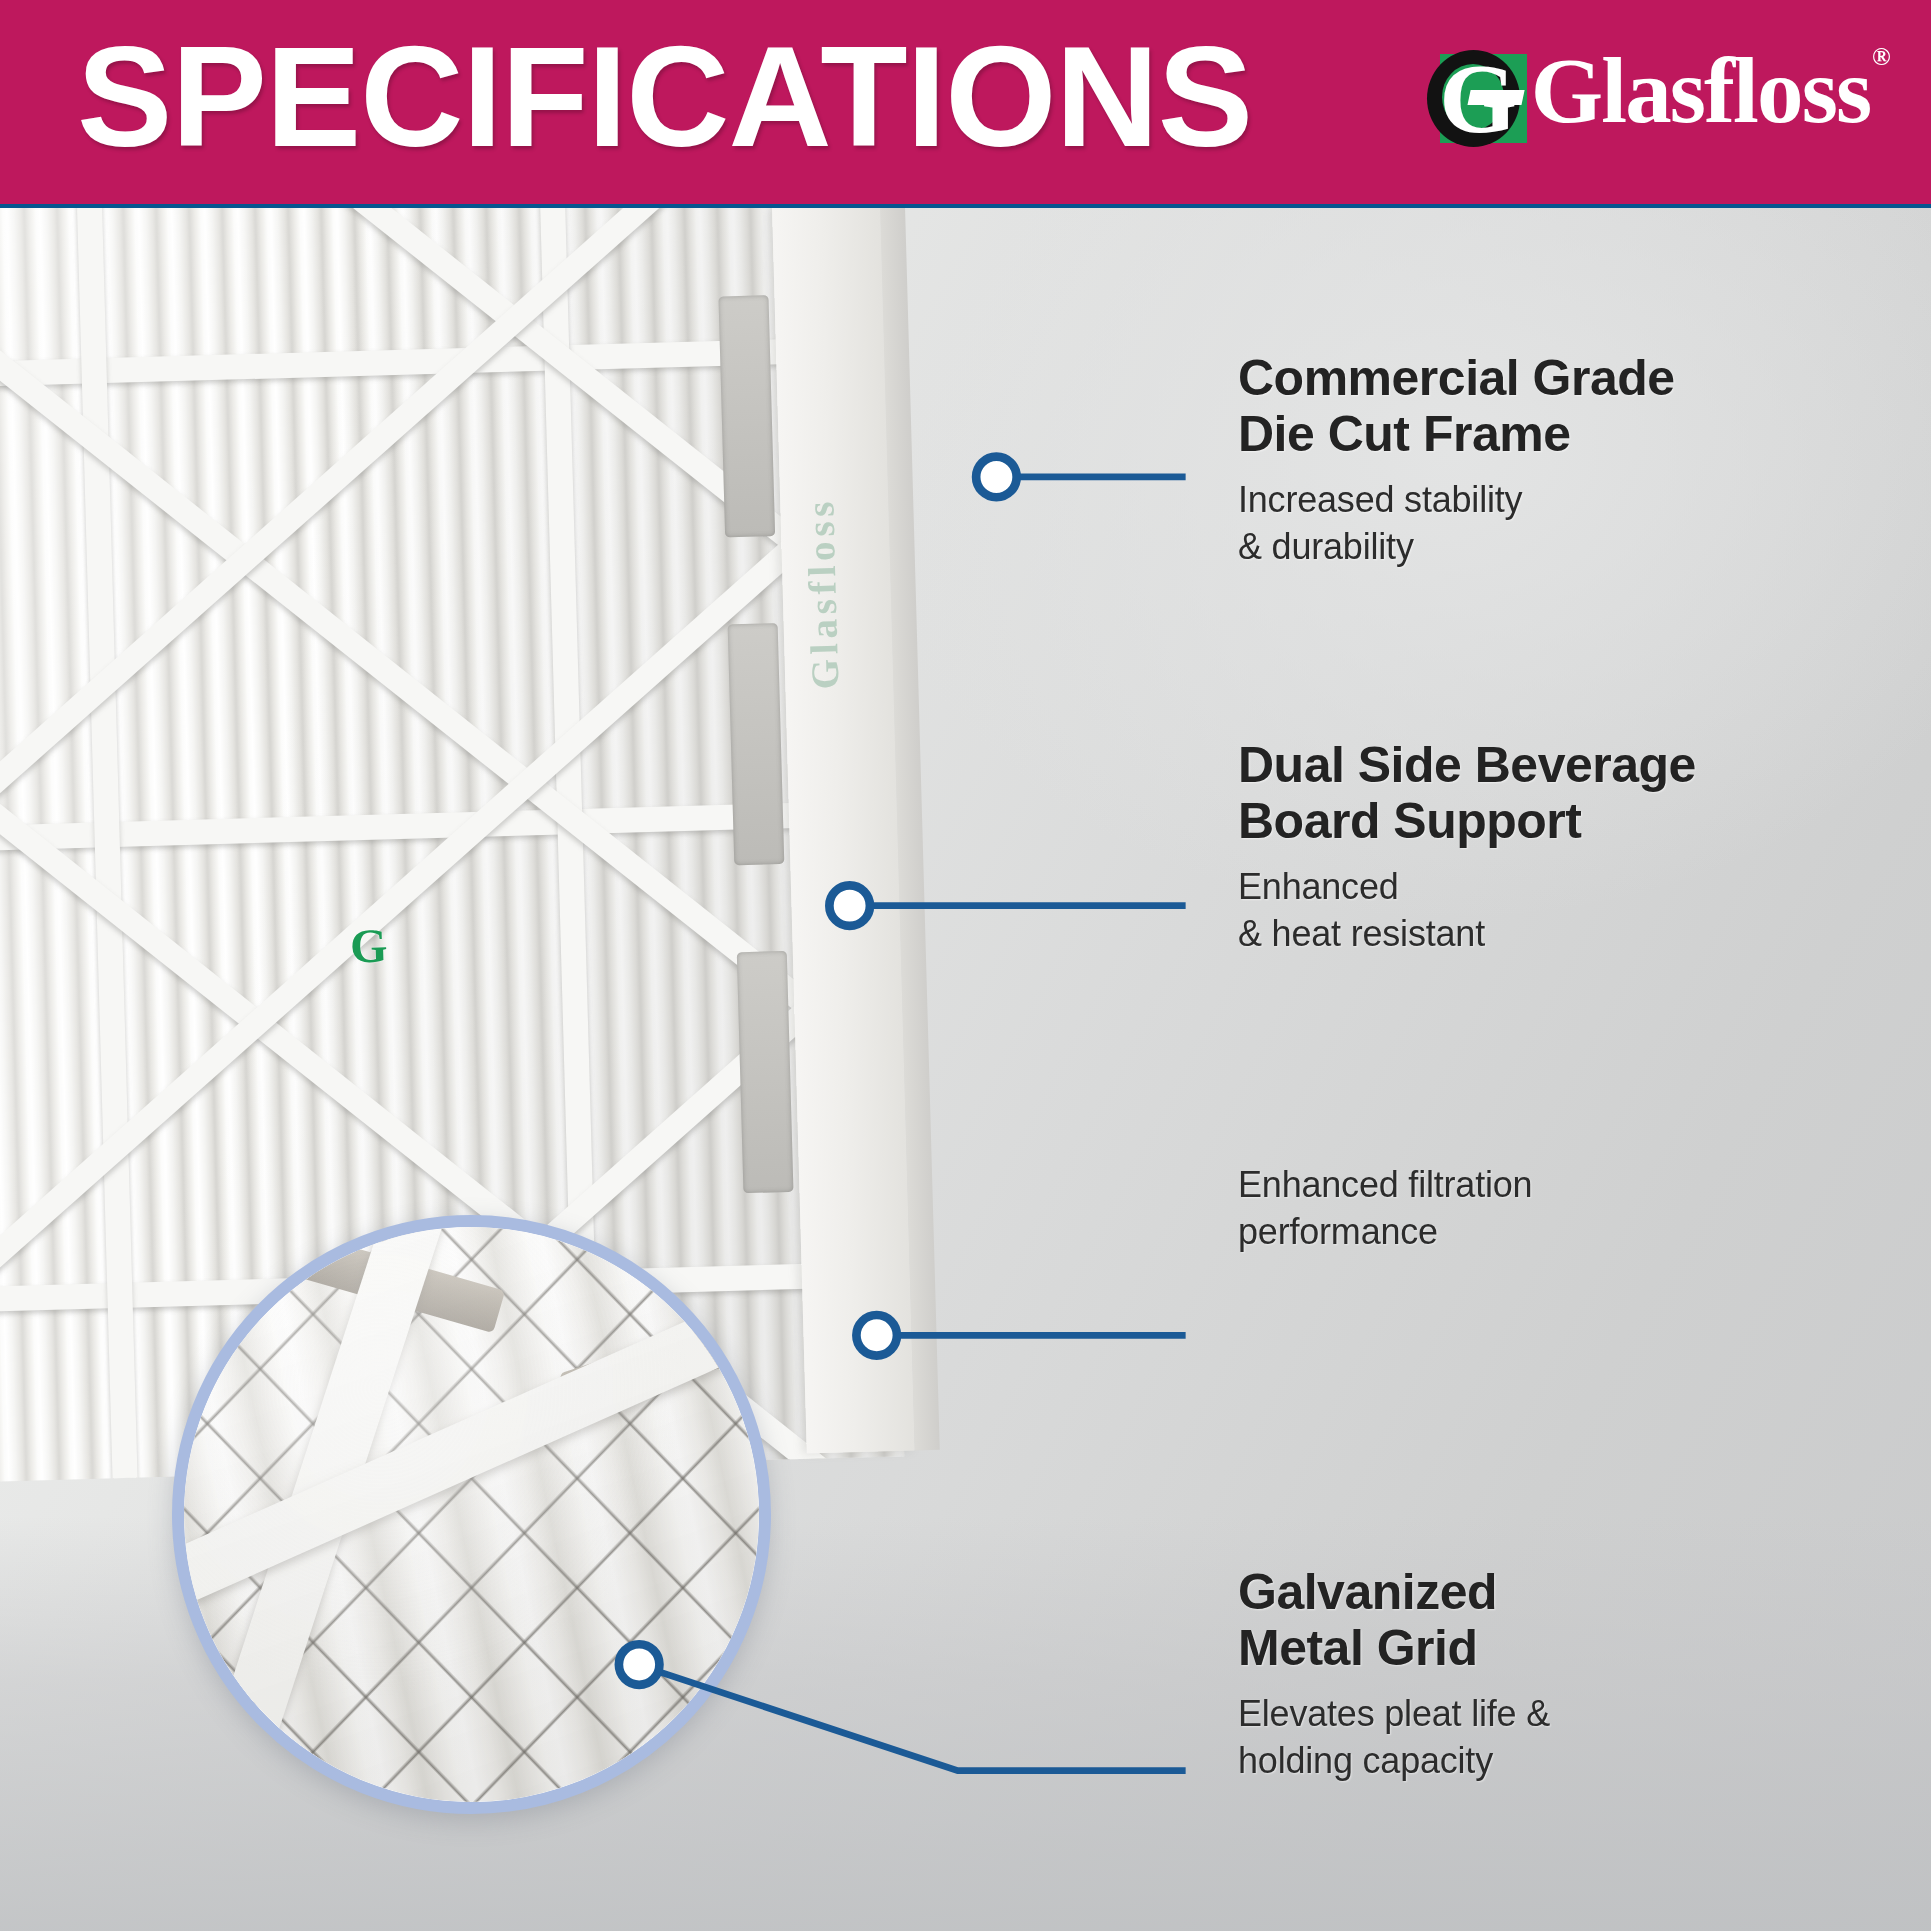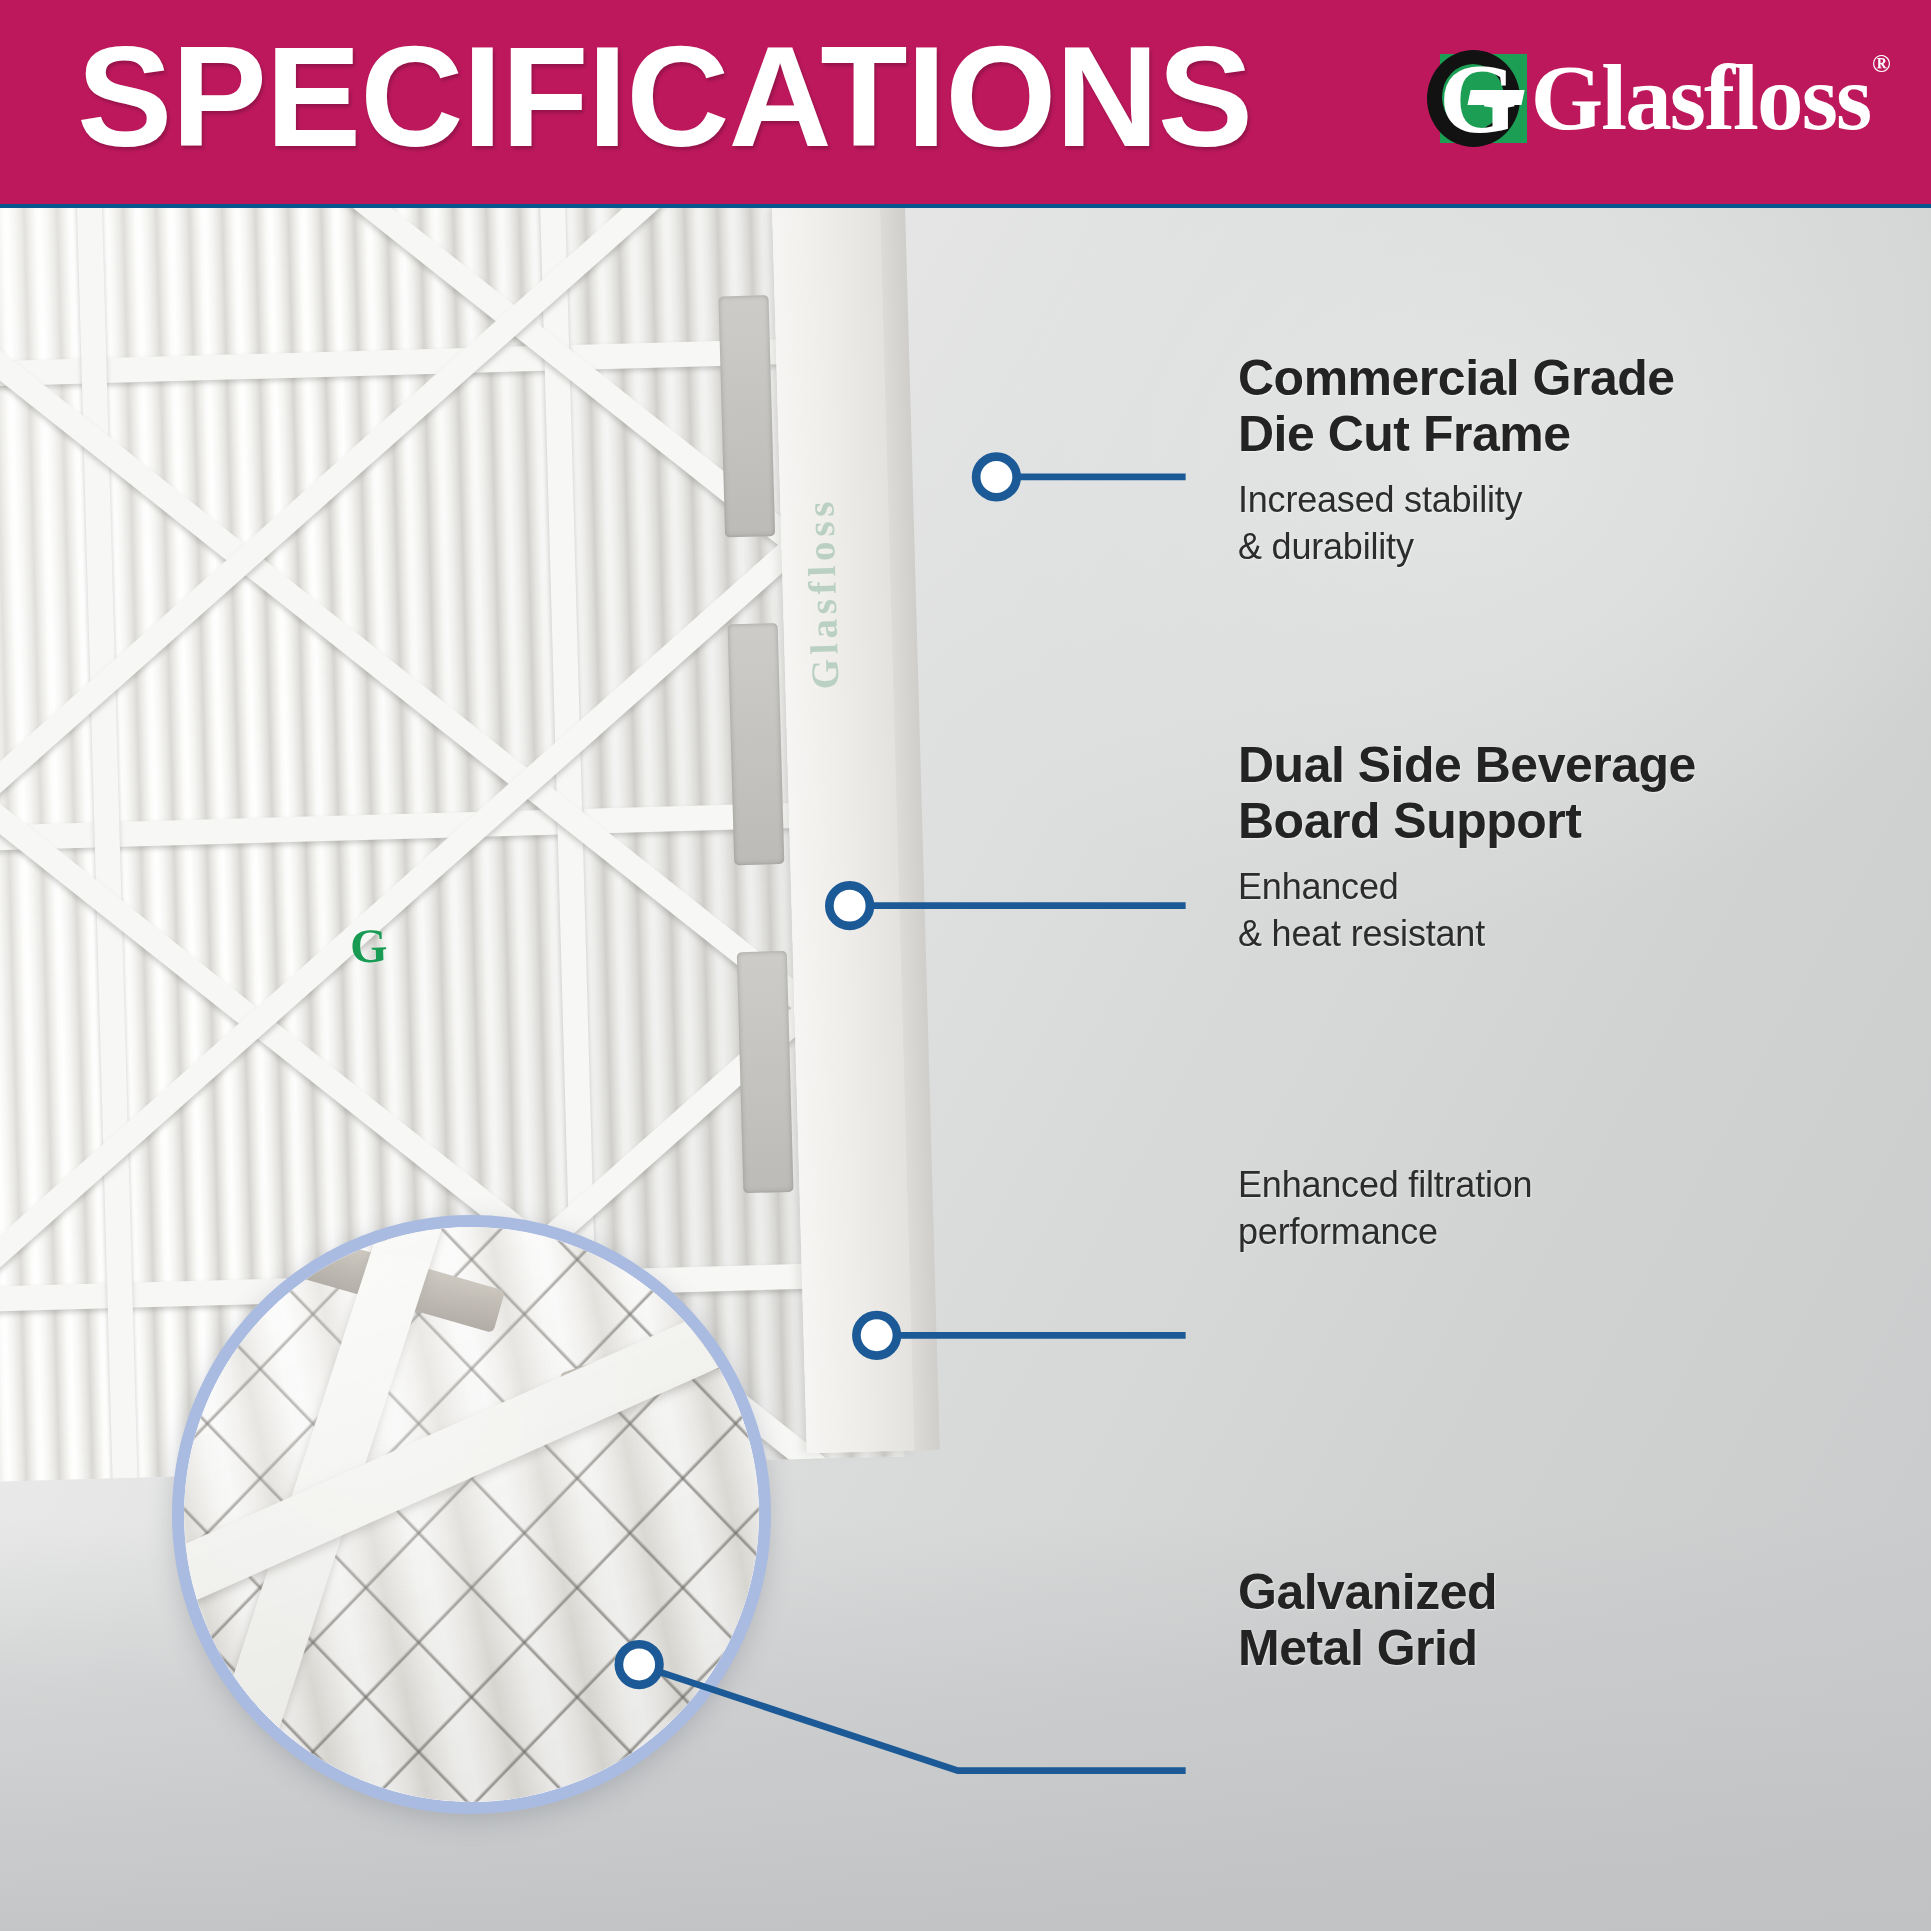--- a/index.html
+++ b/index.html
@@ -35,21 +35,21 @@
   .header-title {
     position:absolute; left:77px; top:25px;
     font-size:143px; font-weight:bold; letter-spacing:-1px;
     color:#ffffff; line-height:1;
     font-family:"Liberation Sans", sans-serif;
     text-shadow:1.9px 2.9px 3.9px rgba(0,0,0,.22);
     white-space:nowrap;
   }
 
   
-  .logo { position:absolute; right:44px; top:42px; height:106px; display:flex; align-items:flex-end; }
+  .logo { position:absolute; right:44px; top:48px; height:106px; display:flex; align-items:flex-start; }
   .logo-mark { position:relative; width:100px; height:100px; }
   .logo-sq {
     position:absolute; left:13.5px; top:5.8px; width:87px; height:89px;
     background:#1c9e55;
   }
   .logo-ring {
     position:absolute; left:0px; top:1.9px; width:93px; height:97px;
     border-radius:50%;
     background:#121212;
   }
@@ -314,16 +314,20 @@
       <span class="ln">Enhanced filtration</span>
       <span class="ln">performance</span>
     </p>
   </div>
 
   <div class="callout" id="co4">
     <h3>
       <span class="ln">Galvanized</span>
       <span class="ln">Metal Grid</span>
     </h3>
+    <p>
+      <span class="ln">Elevates pleat life &amp;</span>
+      <span class="ln">holding capacity</span>
+    </p>
   </div>
 
 </div>
 
 
 </body></html>

